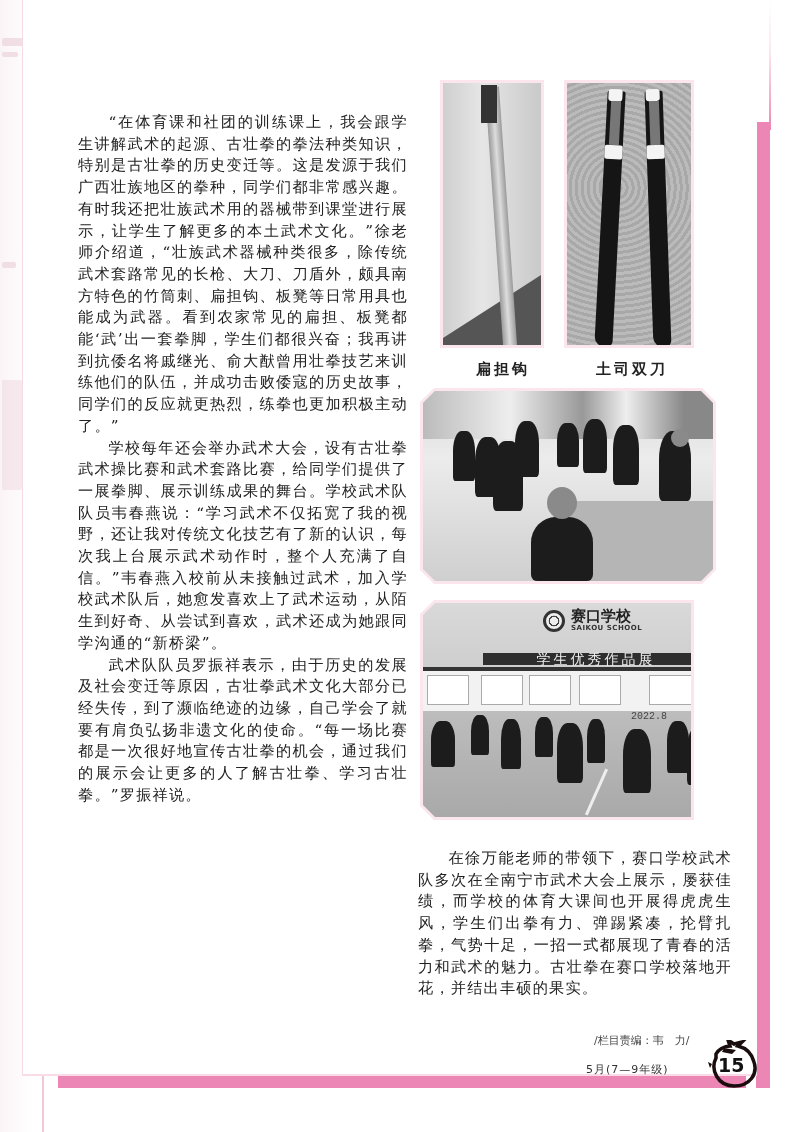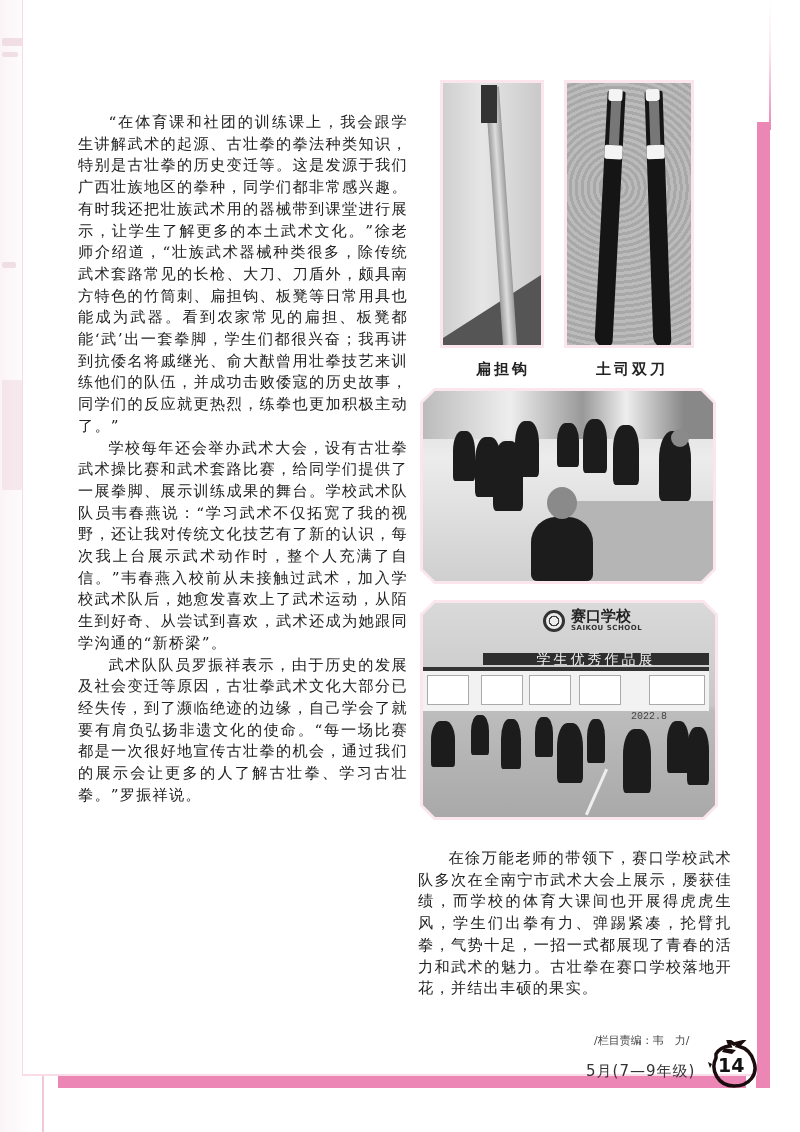--- a/index.html
+++ b/index.html
@@ -75,21 +75,21 @@
   }
   .photo-class {
     left: 420px; top: 388px; width: 296px; height: 196px;
     clip-path: polygon(14px 0, 282px 0, 296px 14px, 296px 182px, 282px 196px, 14px 196px, 0 182px, 0 14px);
   }
   .photo-class .inner {
     clip-path: polygon(12px 0, 278px 0, 290px 12px, 290px 178px, 278px 190px, 12px 190px, 0 178px, 0 12px);
     background: linear-gradient(180deg, #d8d8d8 0%, #ececec 35%, #cfcfcf 100%);
   }
   .photo-school {
-    left: 420px; top: 600px; width: 298px; height: 220px;
+    left: 420px; top: 600px; width: 274px; height: 220px;
     clip-path: polygon(14px 0, 284px 0, 298px 14px, 298px 206px, 284px 220px, 14px 220px, 0 206px, 0 14px);
   }
   .photo-school .inner {
     clip-path: polygon(12px 0, 280px 0, 292px 12px, 292px 202px, 280px 214px, 12px 214px, 0 202px, 0 12px);
     background: linear-gradient(180deg, #d9d9d9 0%, #c8c8c8 48%, #bdbdbd 50%, #a9a9a9 100%);
   }
   .person {
     position: absolute; background: #1c1c1c; border-radius: 40% 40% 10% 10%;
   }
   .head { position: absolute; background: #8a8a8a; border-radius: 50%; }
@@ -107,21 +107,21 @@
     color: #eee; font-size: 14px; text-align: center; line-height: 12px; letter-spacing: 3px;
     font-family: "DejaVu Sans", sans-serif;
   }
   .board { position: absolute; top: 64px; height: 40px; background: #f2f2f2; border-top: 4px solid #333; }
   .board .cell { position: absolute; background: #fff; border: 1px solid #aaa; }
   .editor-note {
     position: absolute; left: 594px; top: 1033px; font-size: 11px; color: #444;
     font-family: "DejaVu Sans", sans-serif;
   }
   .folio {
-    position: absolute; left: 586px; top: 1062px; font-size: 15px; color: #333;
+    position: absolute; left: 586px; top: 1062px; font-size: 11px; color: #333;
     font-family: "DejaVu Sans", sans-serif; letter-spacing: 1px;
   }
   .page-num-wrap { position: absolute; left: 706px; top: 1040px; width: 56px; height: 50px; }
   .page-num {
     position: absolute; left: 12px; top: 14px; font-size: 19px; font-weight: bold; color: #111;
     font-family: "DejaVu Sans", sans-serif;
   }
 </style>
 </head>
 <body>
@@ -227,14 +227,14 @@
 </div>
 
 <div class="editor-note">/栏目责编：韦　力/</div>
 <div class="folio">5月(7—9年级)</div>
 <div class="page-num-wrap">
   <svg width="56" height="50" viewBox="0 0 56 50" style="position:absolute;left:0;top:0;">
     <path d="M10 18 C 4 30, 12 46, 28 46 C 44 46, 52 34, 48 22 C 46 14, 40 8, 32 6 L 36 2 L 28 4 L 22 0 L 24 6 C 18 6, 12 10, 10 14 Z" fill="none" stroke="#1a0d0d" stroke-width="3.5" stroke-linecap="round"></path>
     <path d="M18 8 L 30 10 L 26 14 L 16 12 Z" fill="#1a0d0d"></path>
     <path d="M6 24 L 2 22 L 4 28 Z" fill="#1a0d0d"></path>
   </svg>
-  <span class="page-num">14</span>
+  <span class="page-num">15</span>
 </div>
 
 </body></html>

